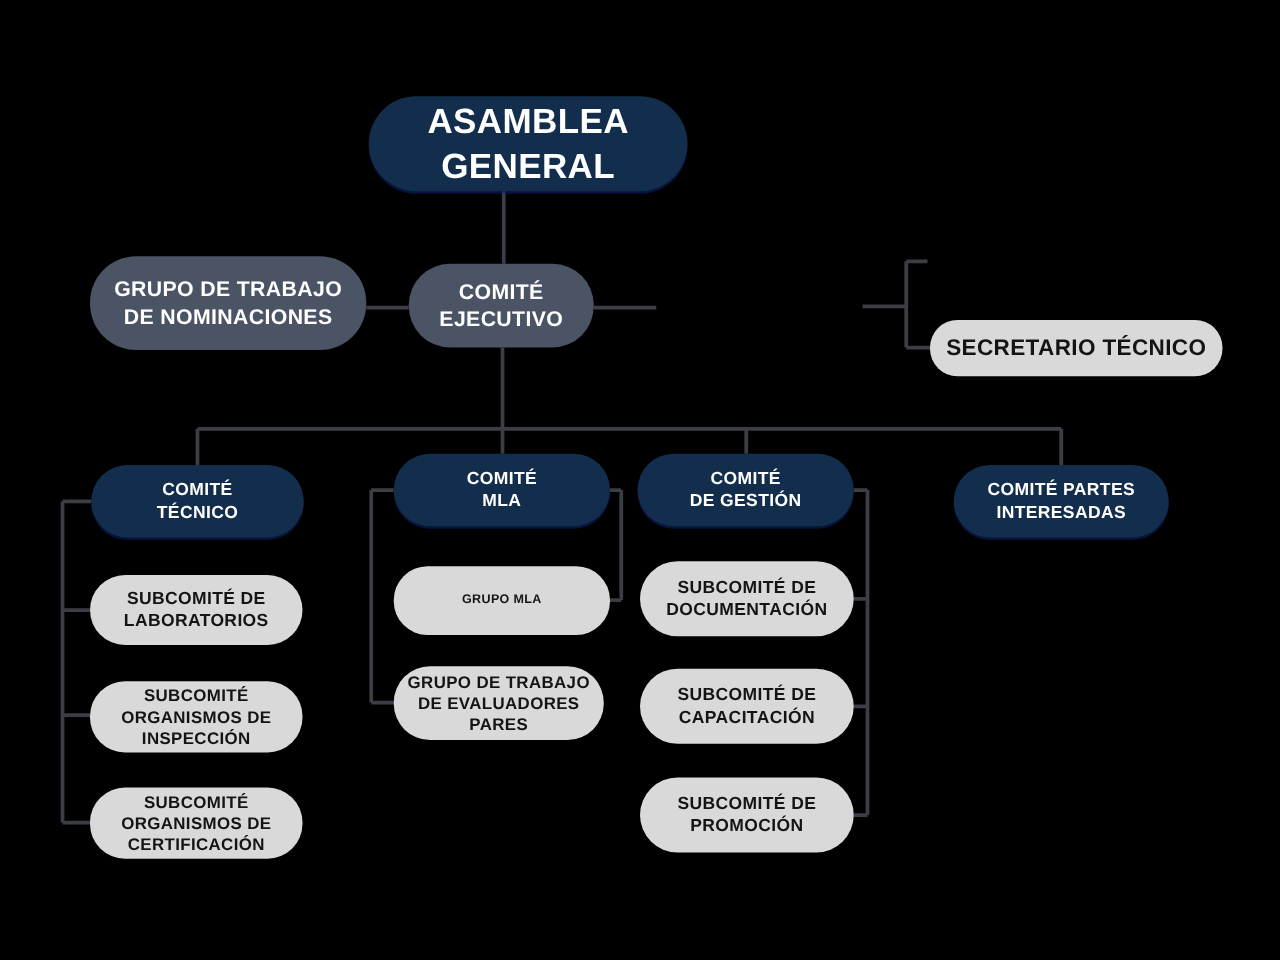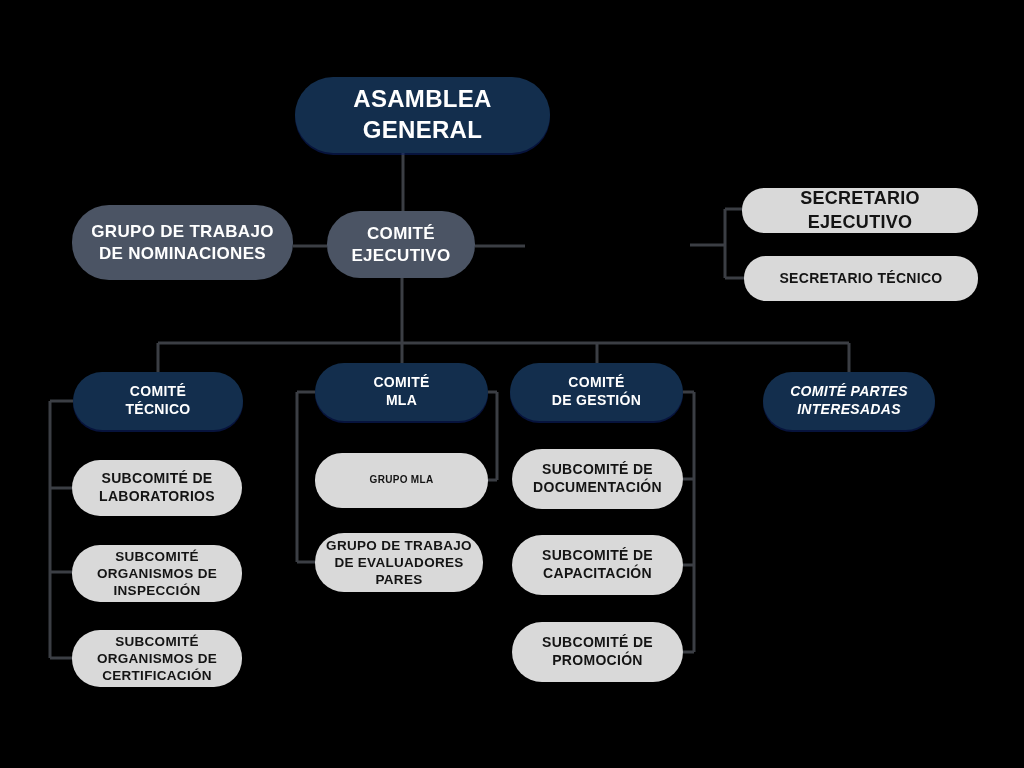--- a/index.html
+++ b/index.html
@@ -29,30 +29,30 @@
     line-height: 1.28;
     box-sizing: border-box;
     padding: 2px 10px;
   }
   .node .label { white-space: pre-line; }
   .navy  { background: #132e4d; color: #ffffff; box-shadow: 0 2px 0 rgba(13,35,110,0.55); }
   .slate { background: #4b5464; color: #ffffff; }
   .light { background: #d9d9d9; color: #141414; }
 
   
-  .n-asamblea            { left:295px; top:77px;  width:255px; height:76px; border-radius:38px; font-size:24px; }
+  .n-asamblea            { left:295px; top:77px;  width:255px; height:76px; border-radius:38px; font-size:28px; }
   .n-nominaciones        { left:72px;  top:205px; width:221px; height:75px; border-radius:37px; font-size:17px; }
   .n-ejecutivo           { left:327px; top:211px; width:148px; height:67px; border-radius:33px; font-size:17px; }
   .n-secretariado        { left:525px; top:221px; width:165px; height:50px; border-radius:25px; font-size:17px; }
   .n-secretario-ejecutivo{ left:742px; top:188px; width:236px; height:45px; border-radius:22px; font-size:18px; }
-  .n-secretario-tecnico  { left:744px; top:256px; width:234px; height:45px; border-radius:22px; font-size:14px; }
+  .n-secretario-tecnico  { left:744px; top:256px; width:234px; height:45px; border-radius:22px; font-size:18px; }
   .n-comite-tecnico      { left:73px;  top:372px; width:170px; height:58px; border-radius:29px; font-size:14px; }
   .n-comite-mla          { left:315px; top:363px; width:173px; height:58px; border-radius:29px; font-size:14px; }
   .n-comite-gestion      { left:510px; top:363px; width:173px; height:58px; border-radius:29px; font-size:14px; }
-  .n-comite-partes       { left:763px; top:372px; width:172px; height:58px; border-radius:29px; font-size:14px;font-style:italic; }
+  .n-comite-partes       { left:763px; top:372px; width:172px; height:58px; border-radius:29px; font-size:14px; }
   .n-sub-laboratorios    { left:72px;  top:460px; width:170px; height:56px; border-radius:28px; font-size:14px; }
   .n-sub-inspeccion      { left:72px;  top:545px; width:170px; height:57px; border-radius:28px; font-size:13.5px; }
   .n-sub-certificacion   { left:72px;  top:630px; width:170px; height:57px; border-radius:28px; font-size:13.5px; }
   .n-grupo-mla           { left:315px; top:453px; width:173px; height:55px; border-radius:27px; font-size:10px; }
   .n-grupo-evaluadores   { left:315px; top:533px; width:168px; height:59px; border-radius:29px; font-size:13.5px; }
   .n-sub-documentacion   { left:512px; top:449px; width:171px; height:60px; border-radius:30px; font-size:14px; }
   .n-sub-capacitacion    { left:512px; top:535px; width:171px; height:60px; border-radius:30px; font-size:14px; }
   .n-sub-promocion       { left:512px; top:622px; width:171px; height:60px; border-radius:30px; font-size:14px; }
 </style>
 </head>
@@ -100,23 +100,20 @@
     <span class="label">GRUPO DE TRABAJO
 DE NOMINACIONES</span>
   </div>
 
   <div class="node slate n-ejecutivo">
     <span class="label">COMITÉ
 EJECUTIVO</span>
   </div>
 
 
-  <div class="node light n-secretario-ejecutivo">
-    <span class="label">SECRETARIO EJECUTIVO</span>
-  </div>
 
   <div class="node light n-secretario-tecnico">
     <span class="label">SECRETARIO TÉCNICO</span>
   </div>
 
   <div class="node navy n-comite-tecnico">
     <span class="label">COMITÉ
 TÉCNICO</span>
   </div>
 

